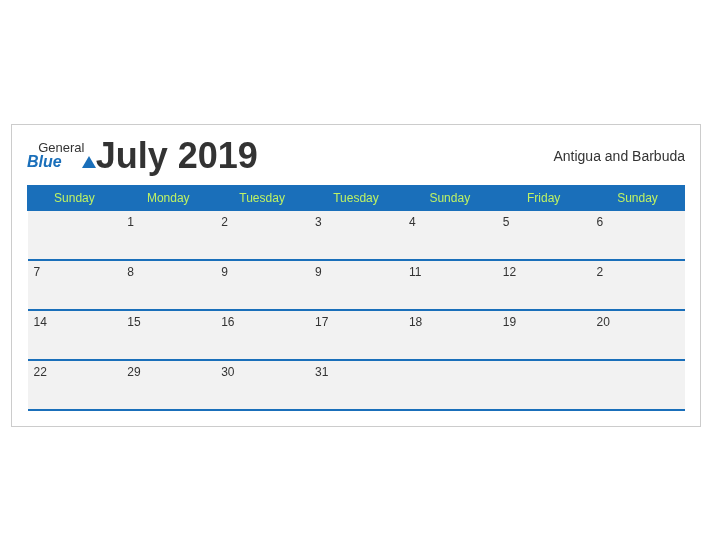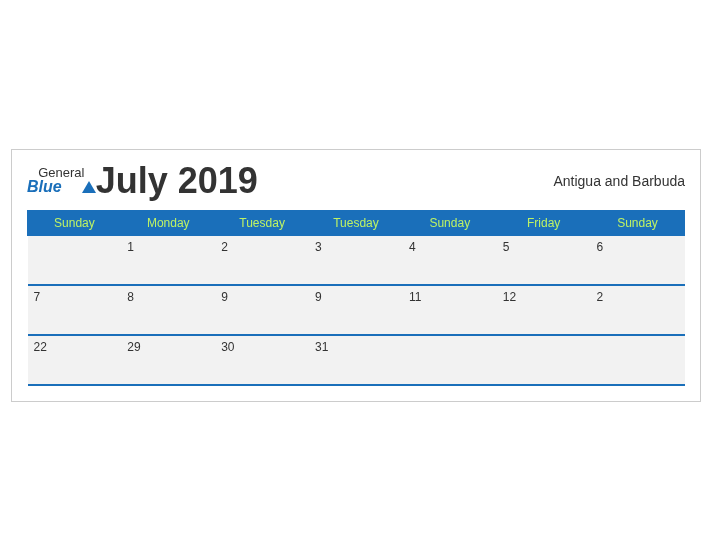--- a/index.html
+++ b/index.html
@@ -142,20 +142,29 @@
         <tr>
           <td><span class="day-num">7</span></td>
           <td><span class="day-num">8</span></td>
           <td><span class="day-num">9</span></td>
           <td><span class="day-num">9</span></td>
           <td><span class="day-num">11</span></td>
           <td><span class="day-num">12</span></td>
           <td><span class="day-num">2</span></td>
         </tr>
         <tr>
+          <td><span class="day-num">14</span></td>
+          <td><span class="day-num">15</span></td>
+          <td><span class="day-num">16</span></td>
+          <td><span class="day-num">17</span></td>
+          <td><span class="day-num">18</span></td>
+          <td><span class="day-num">19</span></td>
+          <td><span class="day-num">20</span></td>
+        </tr>
+        <tr>
           <td><span class="day-num">22</span></td>
           <td><span class="day-num">29</span></td>
           <td><span class="day-num">30</span></td>
           <td><span class="day-num">31</span></td>
           <td class="empty"><span class="day-num"></span></td>
           <td class="empty"><span class="day-num"></span></td>
           <td class="empty"><span class="day-num"></span></td>
         </tr>
       </tbody>
   </table>

